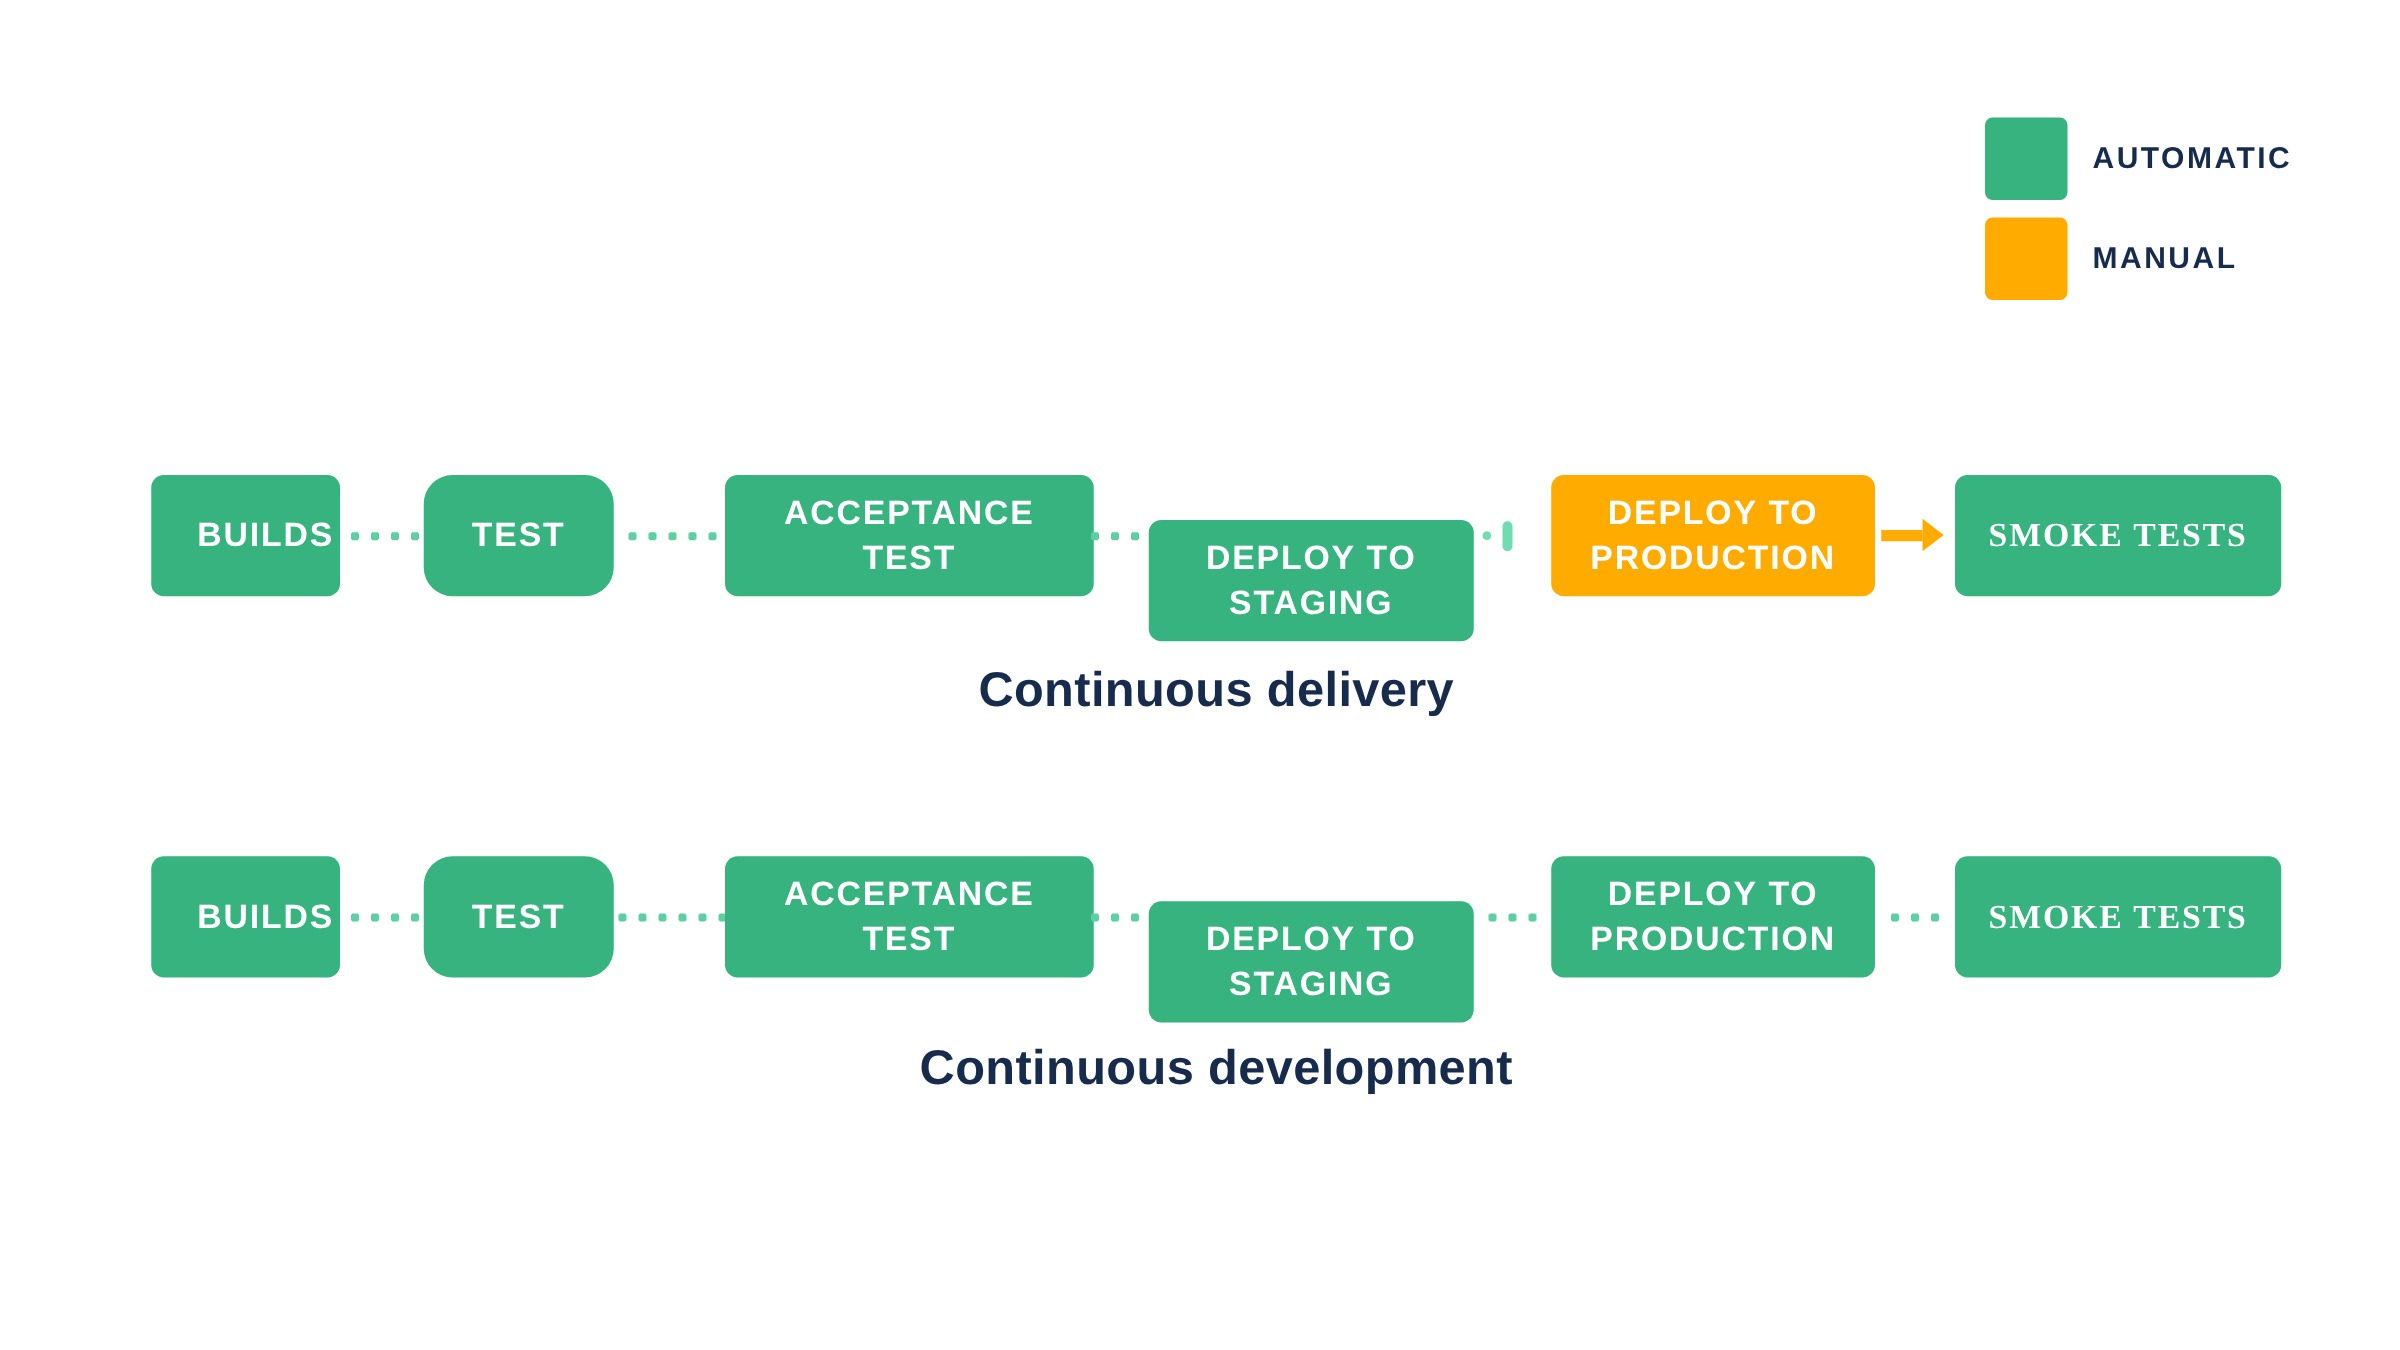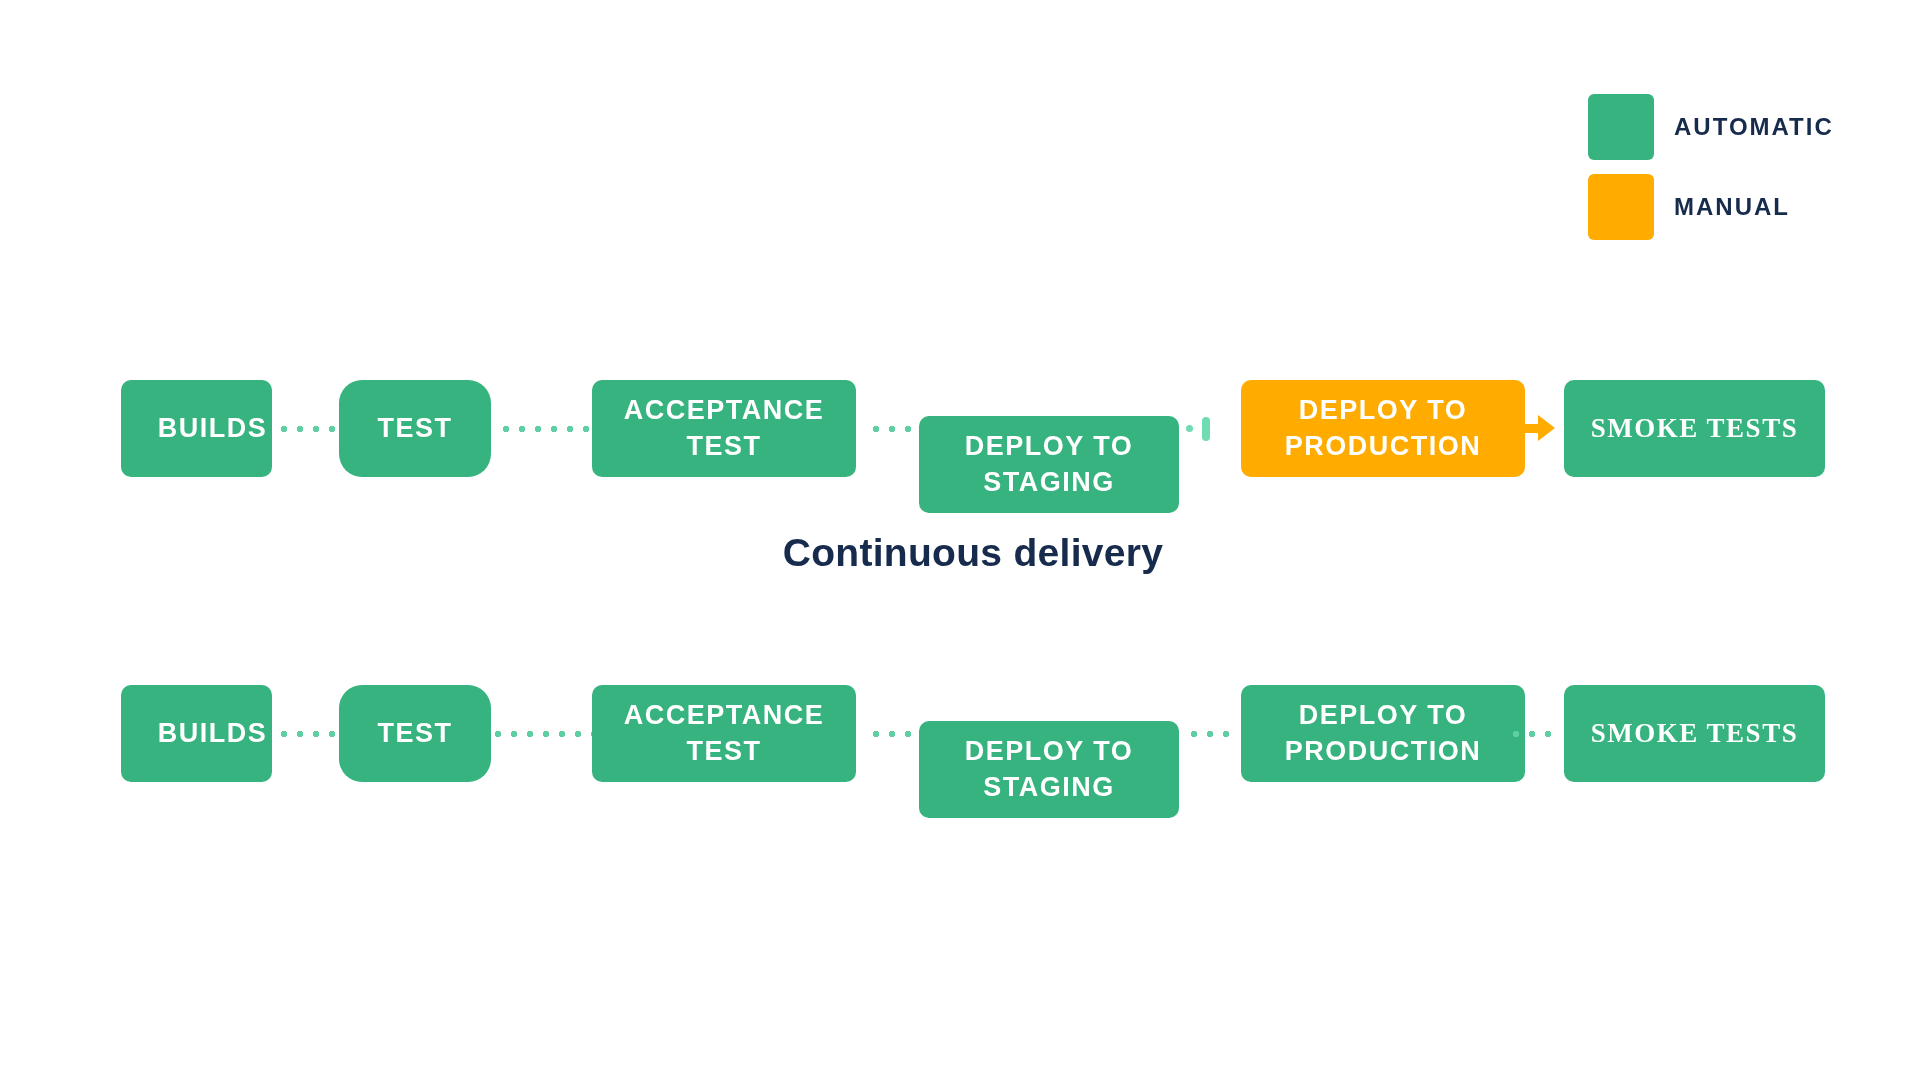--- a/index.html
+++ b/index.html
@@ -35,23 +35,23 @@
     display: flex; align-items: center; justify-content: center;
     text-align: center; padding: 0 8px;
     color: #ffffff; font-weight: 700; font-size: 27px;
     letter-spacing: 1.5px; line-height: 1.3;
   }
   .box.automatic { background: var(--automatic, #36B37E); }
   .box.manual { background: var(--manual, #FFAB00); }
 
   .c1 { left: 121px;  width: 151px; padding-left: 40px; }
   .c2 { left: 339px;  width: 152px; border-radius: 23px; }
-  .c3 { left: 592px;  width: 264px; }
+  .c3 { left: 580px;  width: 295px; }
   .c4 { left: 919px;  width: 260px; margin-top: 36px; }
-  .c5 { left: 1241px; width: 284px; }
+  .c5 { left: 1241px; width: 259px; }
   .c6 { left: 1564px; width: 261px; font-family: Liberation Serif, serif; }
 
   
   .dots {
     position: absolute; top: 45px; height: 8px;
     background-image: radial-gradient(circle 3.5px at 8px 4px, var(--dot_green, #5ECFA3) 99%, transparent 100%);
     background-size: 16px 8px; background-repeat: repeat-x;
   }
   .d3 { width: 48px; }
   .d4 { width: 64px; }
@@ -136,14 +136,15 @@
     <div class="dots d7 g2b"></div>
     <div class="box automatic c3">ACCEPTANCE TEST</div>
     <div class="dots d3 g3"></div>
     <div class="box automatic c4">DEPLOY TO STAGING</div>
     <div class="dots d3 g4"></div>
     <div class="box automatic c5">DEPLOY TO PRODUCTION</div>
     <div class="dots d3 g5"></div>
     <div class="box automatic c6">SMOKE TESTS</div>
   </div>
 
+  <div class="caption caption-2">Continuous development</div>
 
 </div>
 
 </body></html>

